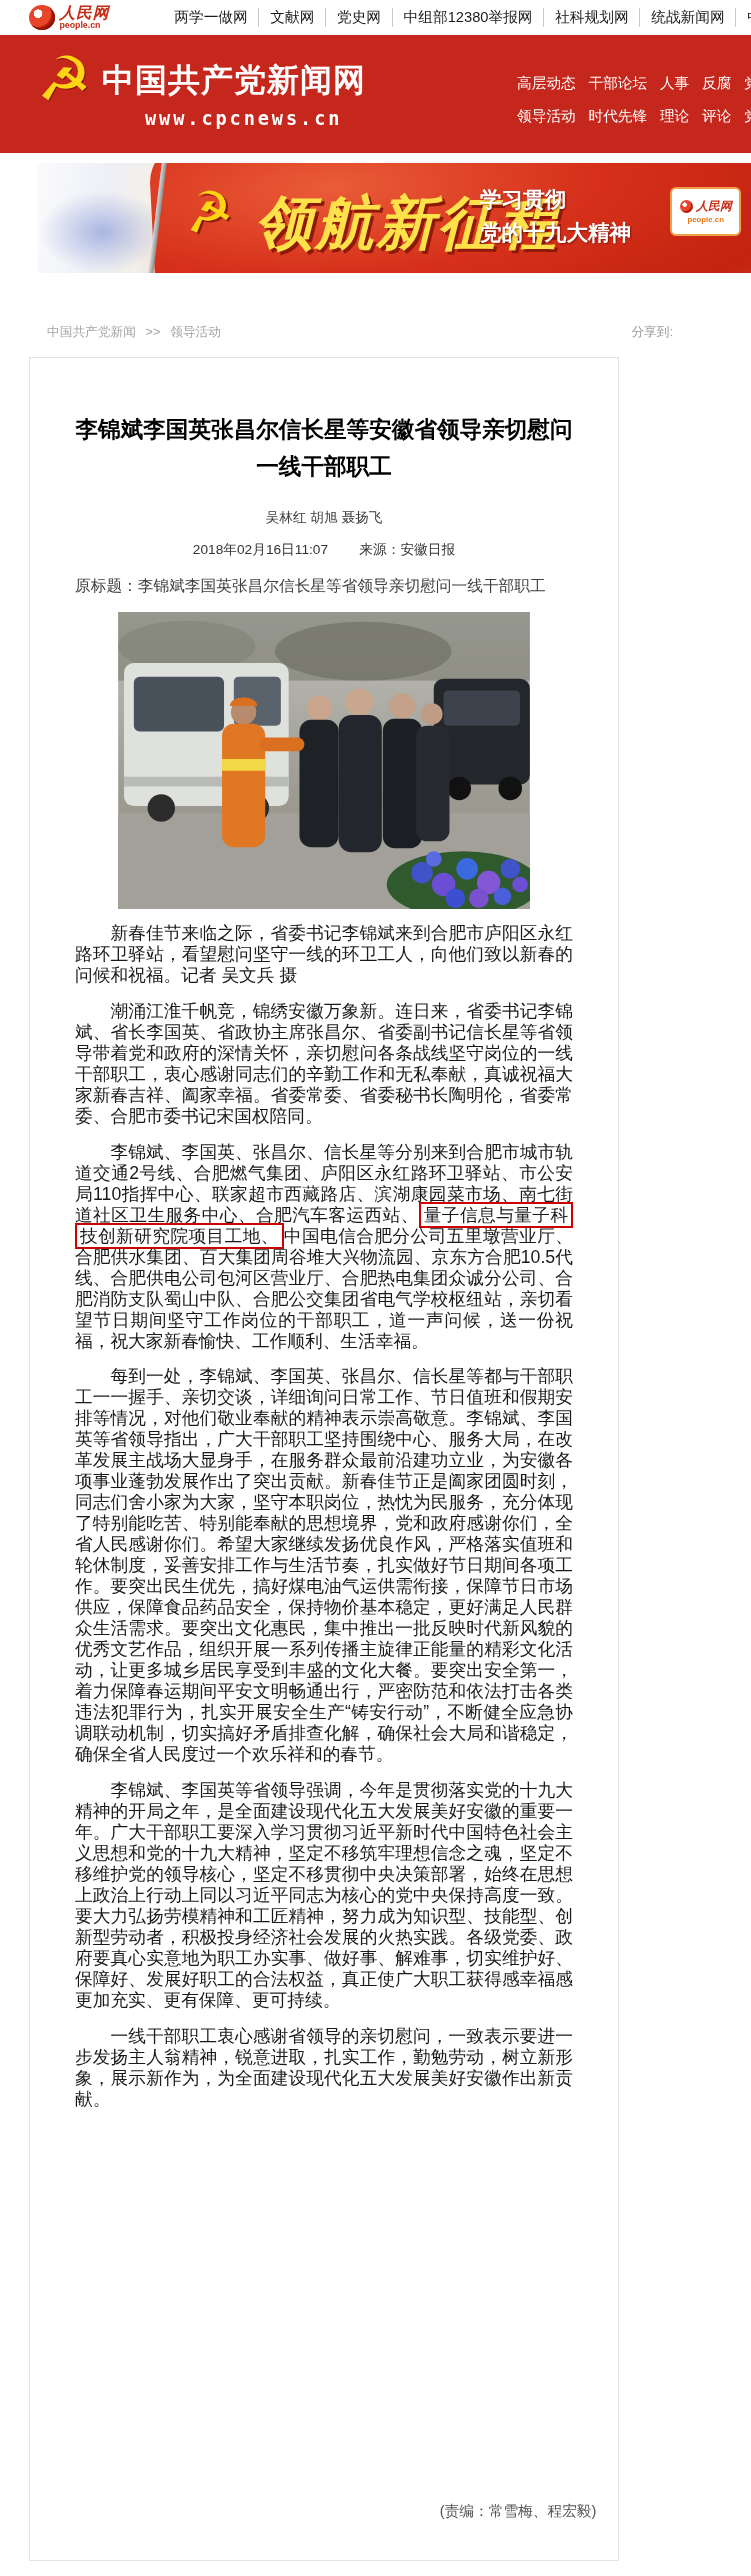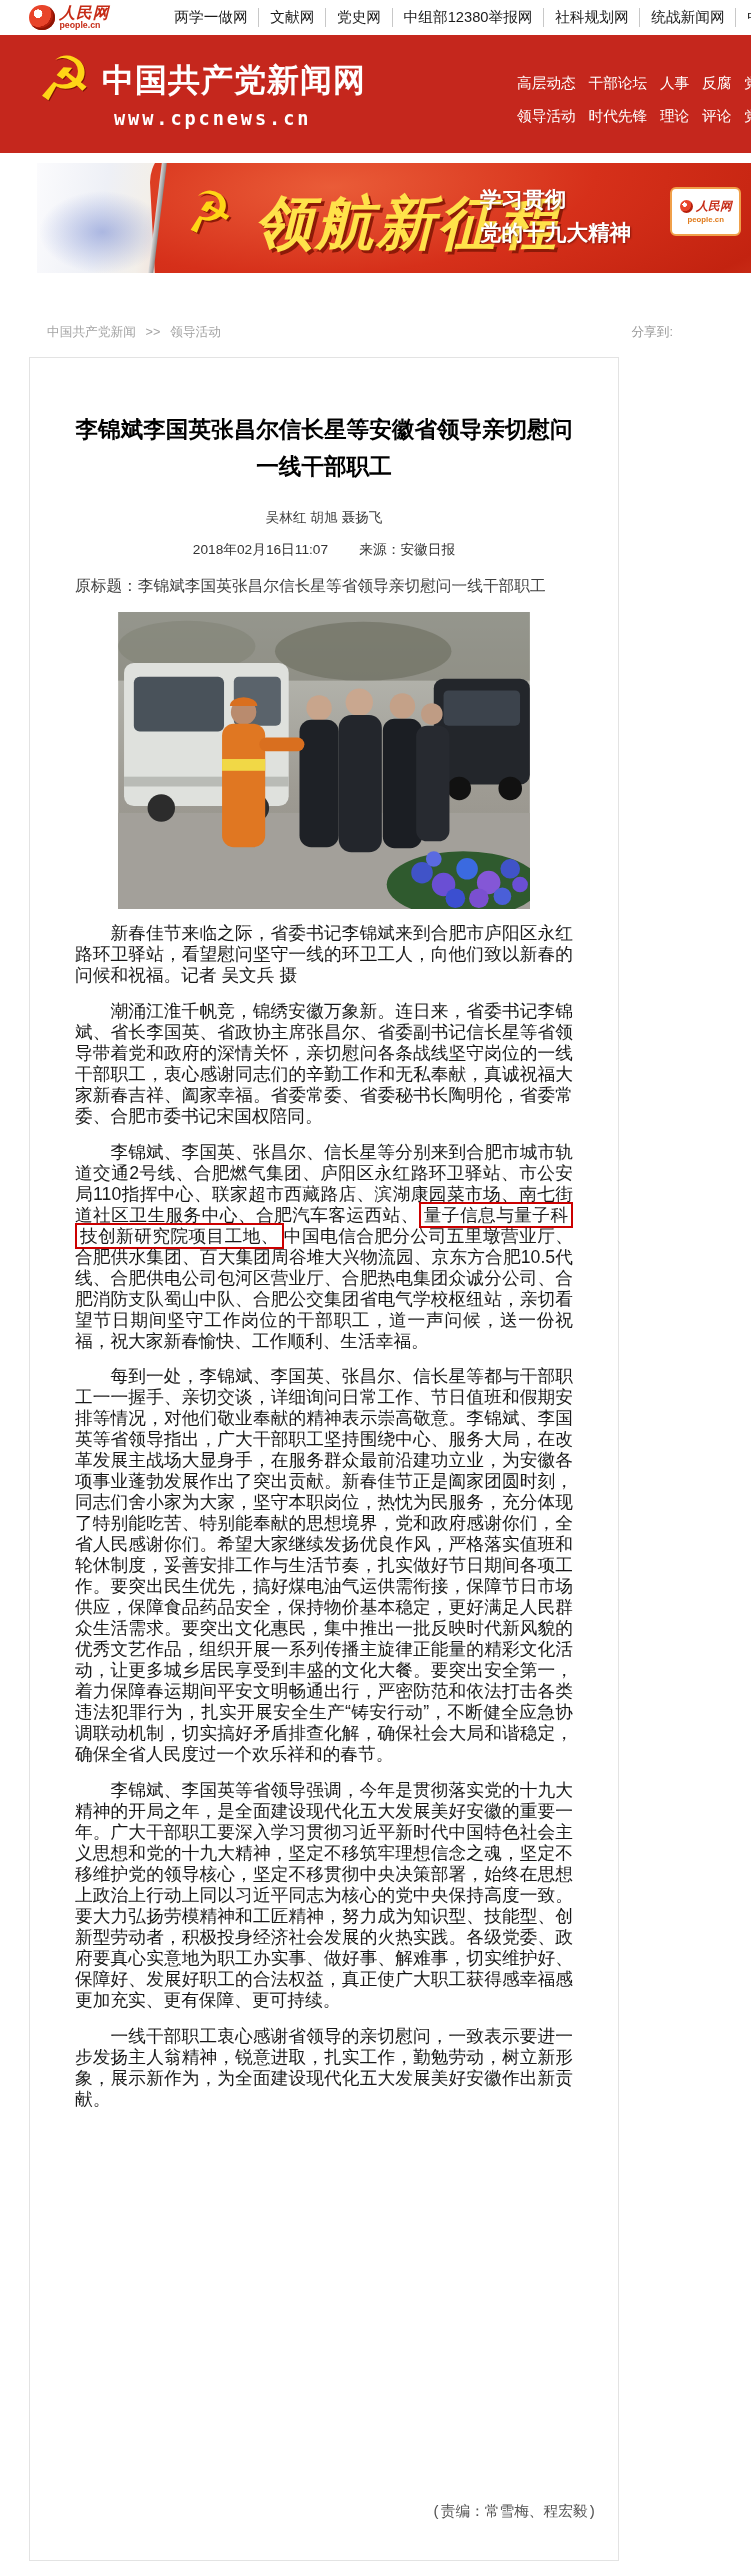--- a/index.html
+++ b/index.html
@@ -19,21 +19,21 @@
   .tb-links { margin-left:54px; display:flex; align-items:center; font-size:14.7px; color:#1a1a1a; }
   .tb-link { padding:0 10.8px; color:#1a1a1a; text-decoration:none; }
   .tb-link + .tb-link { border-left:1px solid #c8c8c8; }
 
   
   .masthead { position:absolute; top:35px; left:0; width:751px; height:118px; background:#c5271d; overflow:hidden; }
   .m-emblem { position:absolute; left:37px; top:13.7px; font-size:61px; color:#ffd516; line-height:1;
               text-shadow:1px 1px 0 #7e1206; }
   .m-title { position:absolute; left:102px; top:23.5px; color:#fff; font-size:32px; font-weight:bold;
              letter-spacing:1px; }
-  .m-url { position:absolute; left:114px; top:73px; color:#fff; font-size:18.6px; font-weight:bold;
+  .m-url { position:absolute; left:145px; top:73px; color:#fff; font-size:18.6px; font-weight:bold;
            letter-spacing:2.9px; font-family:"DejaVu Sans Mono","Liberation Mono",monospace; }
   .mast-nav { position:absolute; left:517px; top:39px; width:234px; overflow:hidden; }
   .mn-row { display:flex; white-space:nowrap; }
   .mn-row + .mn-row { margin-top:13.7px; }
   .mn-item { color:#fff; font-size:14.7px; text-decoration:none; margin-right:12.7px; flex:none;text-align:center; }
 
   
   .banner { position:absolute; top:163px; left:37px; width:714px; height:110px; overflow:hidden;
             background:linear-gradient(100deg,#fbfbfd 0%,#eef0f6 10%,#f3efe9 16%,#f0ded6 20%,#ffffff 100%);
             cursor:pointer; display:block; }
@@ -76,21 +76,21 @@
   .a-authors { margin-top:23.5px; text-align:center; font-size:13.7px; color:#3d3d3d; }
   .a-dateline { margin-top:14.7px; text-align:center; font-size:13.7px; color:#333; }
   .a-source-label { margin-left:27.5px; }
   .a-source { color:#333; text-decoration:none; }
   .a-origin { margin:16.7px 45px 0; font-size:15.7px; color:#404040; }
   .a-photo { display:block; margin:14.7px auto 0; width:412px; height:297px; }
   .para { margin:14.7px 45px 0; font-size:17.7px; line-height:21px; color:#191919;
           text-align:justify; text-indent:2em; }
   .hl-box { border:2.9px solid #c00; padding:1px 2.9px; box-decoration-break:clone;
             -webkit-box-decoration-break:clone; }
-  .a-editor { position:absolute; right:21.6px; bottom:39px; font-size:14.7px; color:#555;font-family:Liberation Mono, monospace; }
+  .a-editor { position:absolute; right:21.6px; bottom:39px; font-size:14.7px; color:#555; }
 </style>
 </head>
 <body>
 
 <div class="topbar">
   <div class="pd-logo">
     <span class="pd-swirl"></span>
     <span class="pd-text">
       <span class="pd-brand">人民网</span>
       <span class="pd-domain">people.cn</span>

